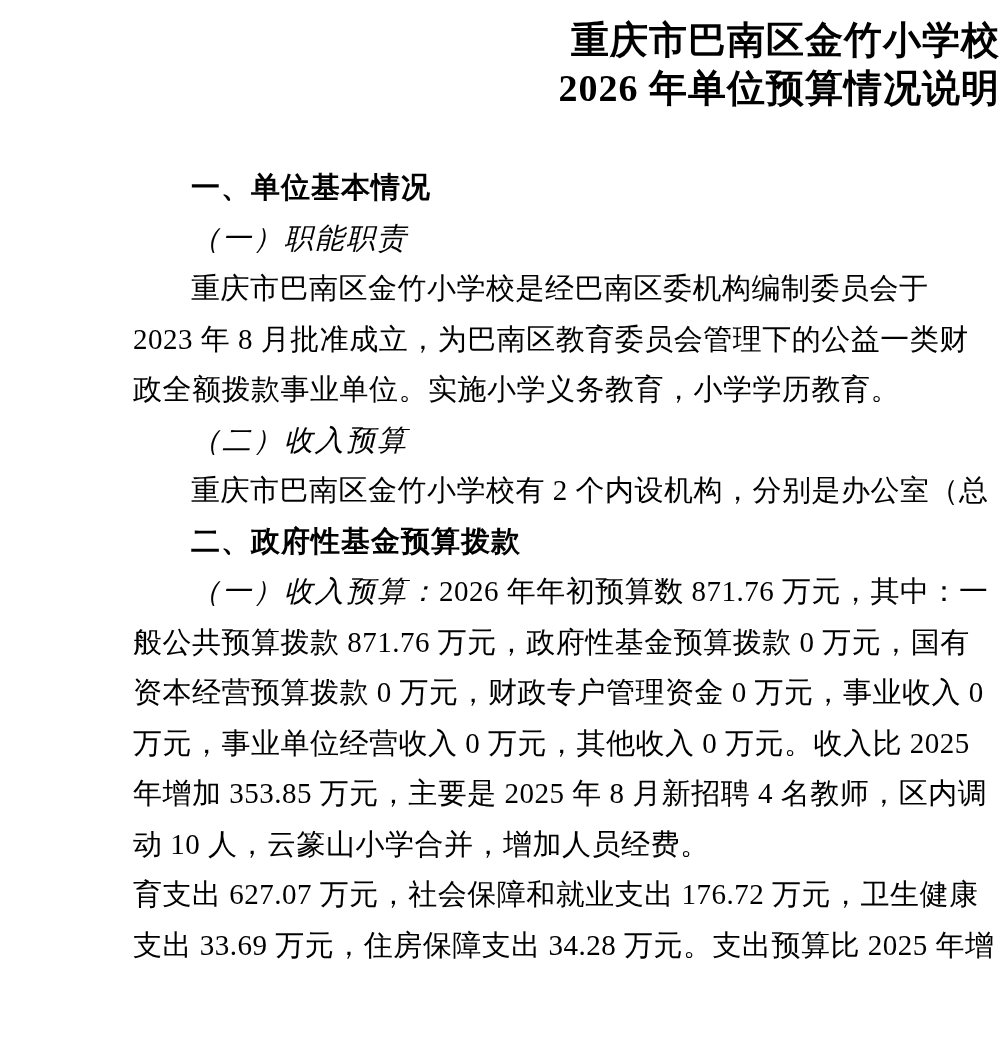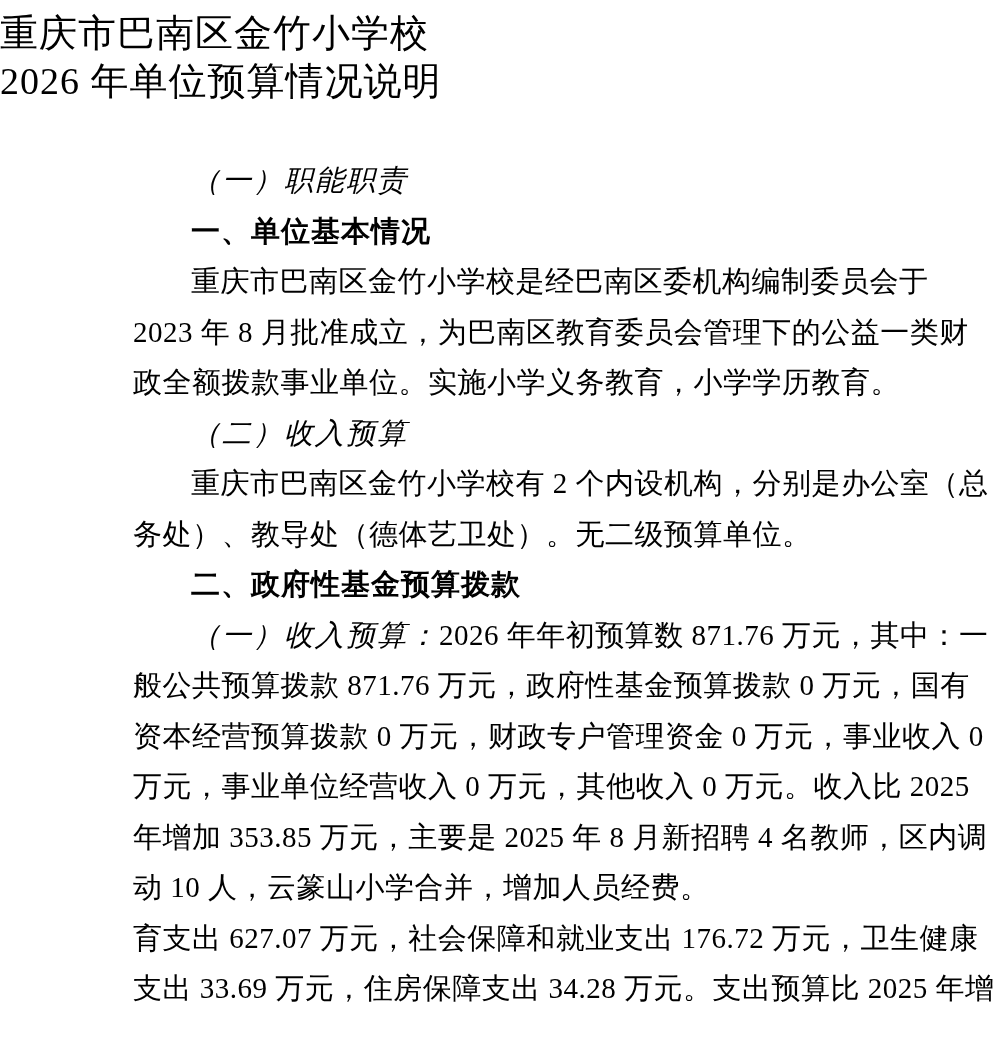--- a/index.html
+++ b/index.html
@@ -10,24 +10,24 @@
   .page {
     position: relative;
     width: 1000px;
     height: 1052px;
     background: #ffffff;
     color: #000000;
     overflow: hidden;
     font-family: "Liberation Serif", serif;
   }
   .doc-title {
-    padding-top: 9px;
-    text-align: left;
+    padding-top: 16px;
+    text-align: right;
     font-family: "Liberation Serif", serif;
-    font-weight: normal;
+    font-weight: bold;
     font-size: 38px;
     line-height: 48px;
     letter-spacing: 1px;
   }
   .doc-body {
     margin-top: 50px;
     margin-left: 133px;
     width: 756px;
     font-size: 29px;
     line-height: 50.5px;
@@ -59,35 +59,34 @@
 
 <div class="page">
 
   <div class="doc-title">
     <div class="line" style="white-space:normal">重庆市巴南区金竹小学校</div>
     <div class="line" style="white-space:normal">2026 年单位预算情况说明</div>
   </div>
 
   <div class="doc-body">
 
+    <div class="line indent h-bold">一、单位基本情况</div>
+
     <div class="line indent kaiti">（一）职能职责</div>
-
-    <div class="line indent h-bold">一、单位基本情况</div>
 
     <div>
       <div class="line indent fangsong">重庆市巴南区金竹小学校是经巴南区委机构编制委员会于</div>
       <div class="line fangsong">2023 年 8 月批准成立，为巴南区教育委员会管理下的公益一类财</div>
       <div class="line fangsong">政全额拨款事业单位。实施小学义务教育，小学学历教育。</div>
     </div>
 
     <div class="line indent kaiti">（二）收入预算</div>
 
     <div>
       <div class="line indent fangsong">重庆市巴南区金竹小学校有 2 个内设机构，分别是办公室（总</div>
-      <div class="line fangsong">务处）、教导处（德体艺卫处）。无二级预算单位。</div>
     </div>
 
     <div class="line indent h-bold">二、政府性基金预算拨款</div>
 
     <div>
       <div class="line indent"><span class="kaiti">（一）收入预算：</span><span class="fangsong">2026 年年初预算数 871.76 万元，其中：一</span></div>
       <div class="line fangsong">般公共预算拨款 871.76 万元，政府性基金预算拨款 0 万元，国有</div>
       <div class="line fangsong">资本经营预算拨款 0 万元，财政专户管理资金 0 万元，事业收入 0</div>
       <div class="line fangsong">万元，事业单位经营收入 0 万元，其他收入 0 万元。收入比 2025</div>
       <div class="line fangsong">年增加 353.85 万元，主要是 2025 年 8 月新招聘 4 名教师，区内调</div>

